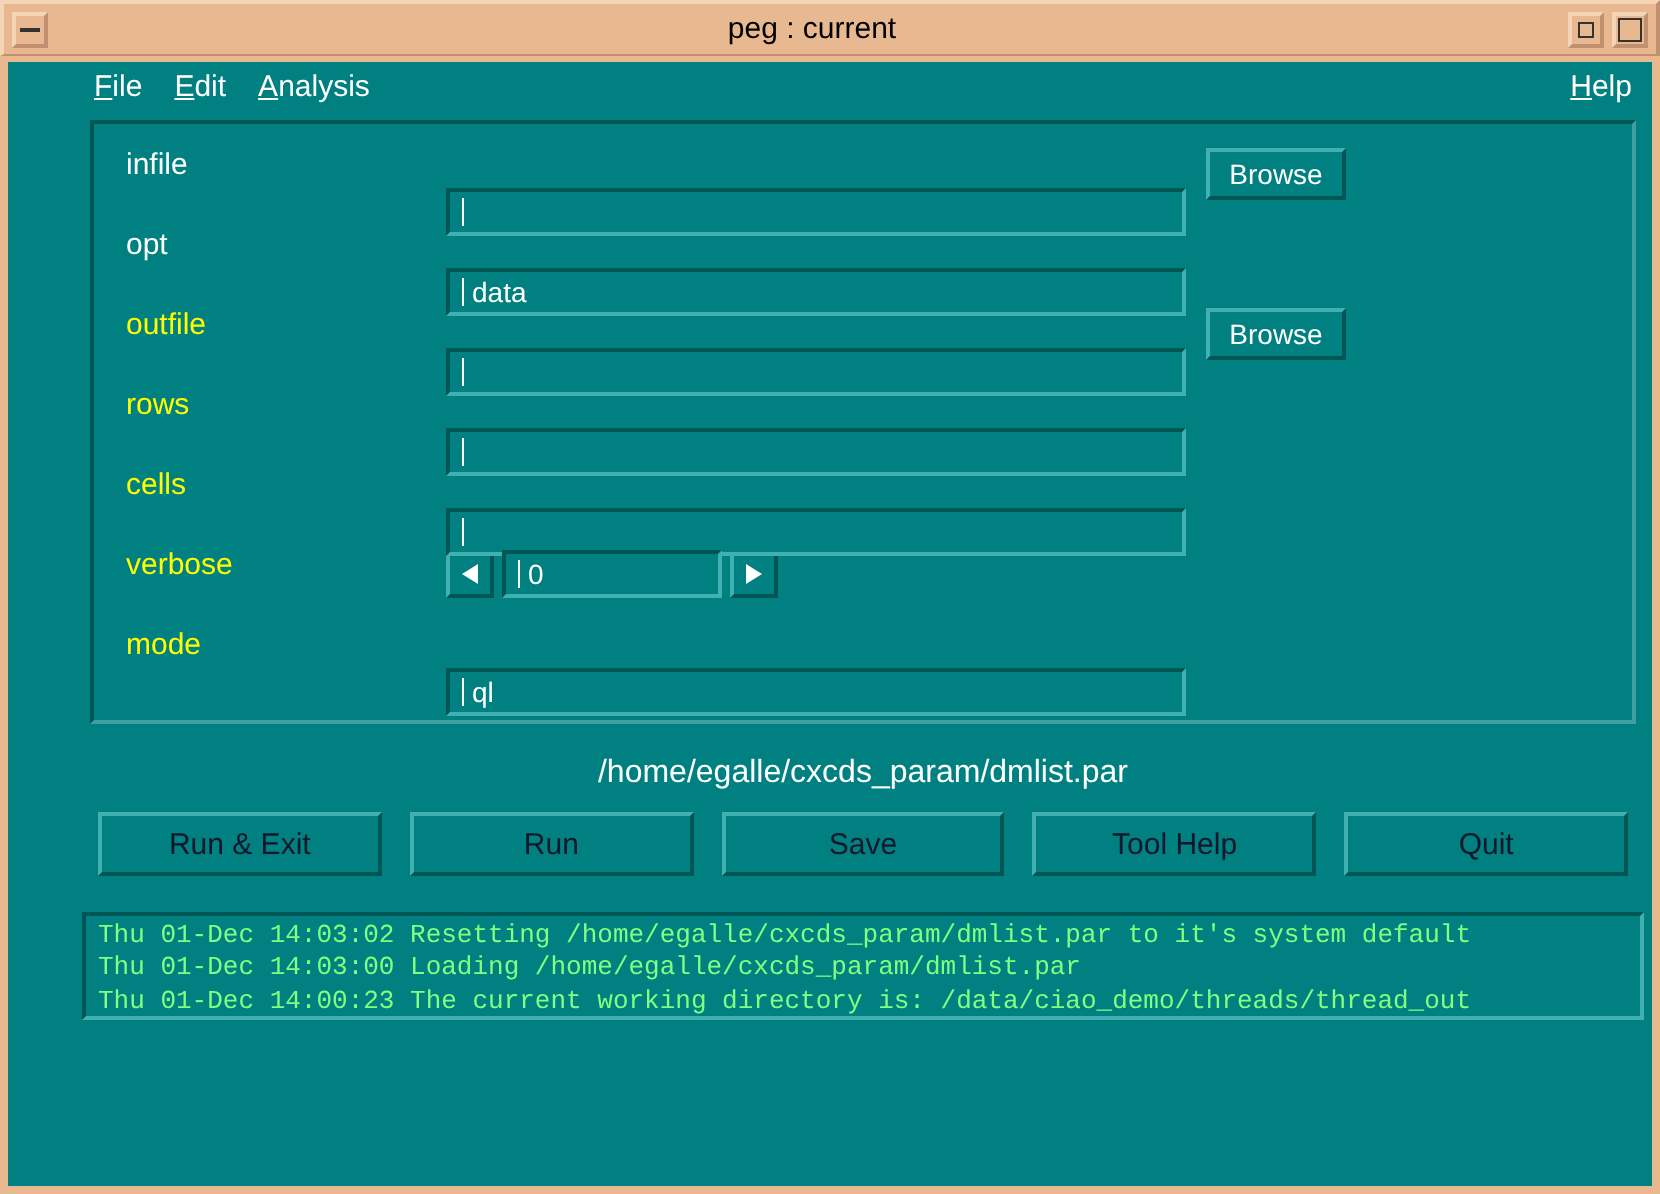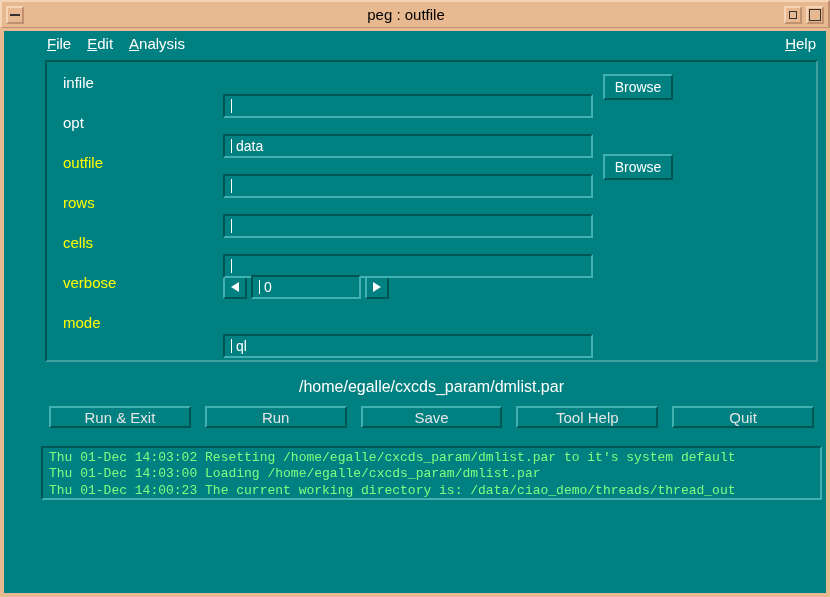--- a/index.html
+++ b/index.html
@@ -28,35 +28,35 @@
 .tf-wide { width: 370px; }
 .browse { height:26px; width:70px; margin-left:10px; border:2px solid; border-color:#40b0b0 #005555 #005555 #40b0b0; background:#008080; color:#fff; display:flex; align-items:center; justify-content:center; font-size:14px; }
 .spinner { display:flex; align-items:center; }
 .spinbtn { width:24px; height:24px; border:2px solid; border-color:#40b0b0 #005555 #005555 #40b0b0; background:#008080; display:flex; align-items:center; justify-content:center; color:#fff; }
 .spinbtn svg { fill:#fff; }
 .spinfield { width:110px; height:24px; margin:0 4px; border:2px solid; border-color:#005555 #40b0b0 #40b0b0 #005555; background:#008080; color:#fff; padding:0 6px; display:flex; align-items:center; position:relative; font-size:14px; }
 .spinfield::before { content:""; display:inline-block; width:1px; height:14px; background:#fff; margin-right:4px; }
 .bottom { margin: 6px 8px 4px; }
 .pathline { text-align:center; color:#fff; font-size:16px; margin: 6px 0 10px; }
 .buttonbar { display:flex; gap:14px; padding:0 4px; margin-bottom:14px; }
-.btn { flex:1; height:22px; border:2px solid; border-color:#40b0b0 #005555 #005555 #40b0b0; background:#008080; color:#e5e5e5; display:flex; align-items:center; justify-content:center; font-size:15px; }
+.btn { flex:1; height:32px; border:2px solid; border-color:#40b0b0 #005555 #005555 #40b0b0; background:#008080; color:#0f172a; display:flex; align-items:center; justify-content:center; font-size:15px; }
 .btn.highlight { border-width:3px; border-color:#60d0d0 #004040 #004040 #60d0d0; }
 .cmdrow { display:flex; align-items:center; padding:0 4px; margin-bottom:8px; }
 .cmdlabel { color:#fff; margin-right:8px; font-size:15px; }
 .cmdfield { flex:1; height:24px; border:2px solid; border-color:#005555 #40b0b0 #40b0b0 #005555; background:#008080; position:relative; }
 .cmdfield::before { content:""; position:absolute; left:6px; top:4px; width:1px; height:14px; background:#fff; }
 .log { margin: 0 4px 4px; border:2px solid; border-color:#005555 #40b0b0 #40b0b0 #005555; background:#008080; color:#80ff80; font-family:"Courier New",monospace; font-size:13px; padding:2px 6px; line-height:1.25; white-space:pre; overflow:hidden; height:54px; }
 </style>
 </head>
 <body>
 
 <div class="window">
   <div class="titlebar">
     <div class="sysmenu"></div>
-    <div class="title">peg : outfile</div>
+    <div class="title">peg : current</div>
     <div class="winbtn minbtn"></div>
     <div class="winbtn maxbtn"></div>
   </div>
   <div class="client">
     <div class="menubar">
       <div class="item"><span class="u">F</span><span>ile</span></div>
       <div class="item"><span class="u">E</span>dit</div>
       <div class="item"><span class="u">A</span>nalysis</div>
       <div class="spacer"></div>
       <div class="item help"><span class="u">H</span>elp</div>

